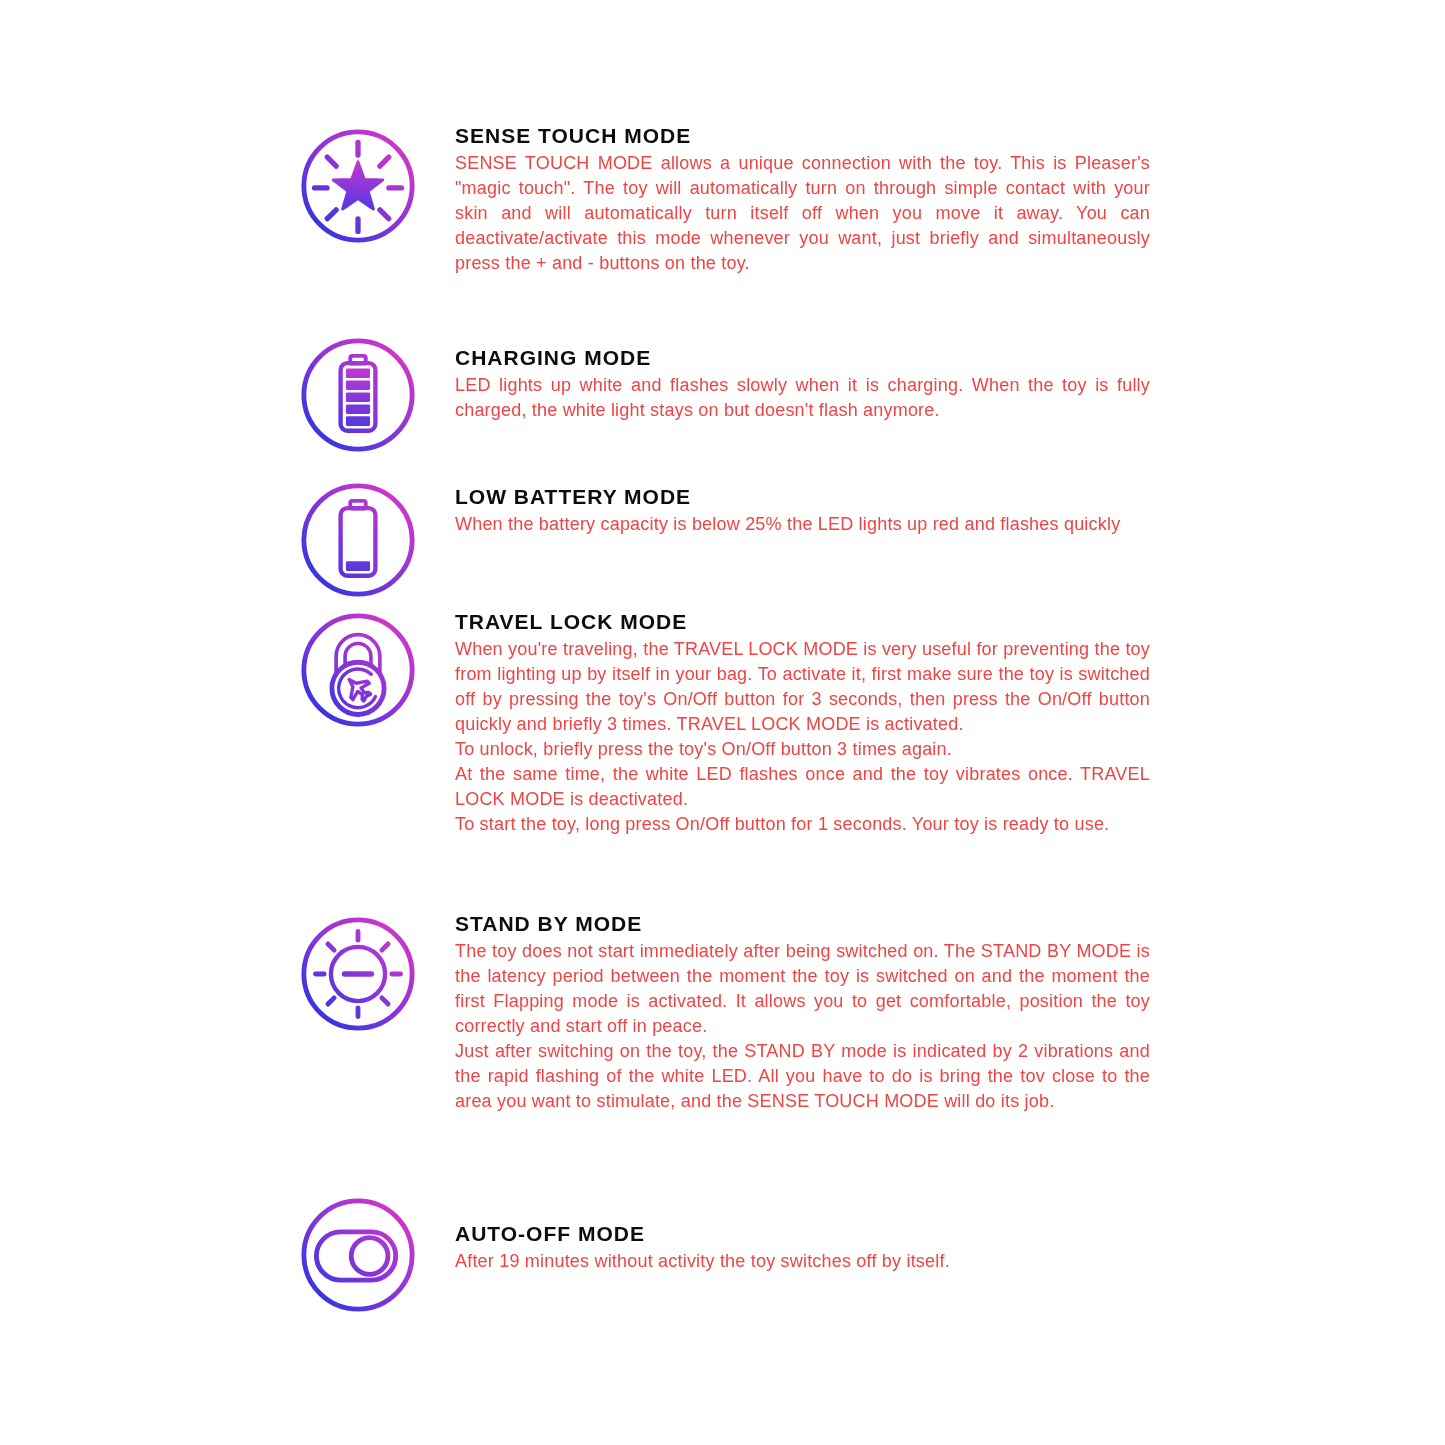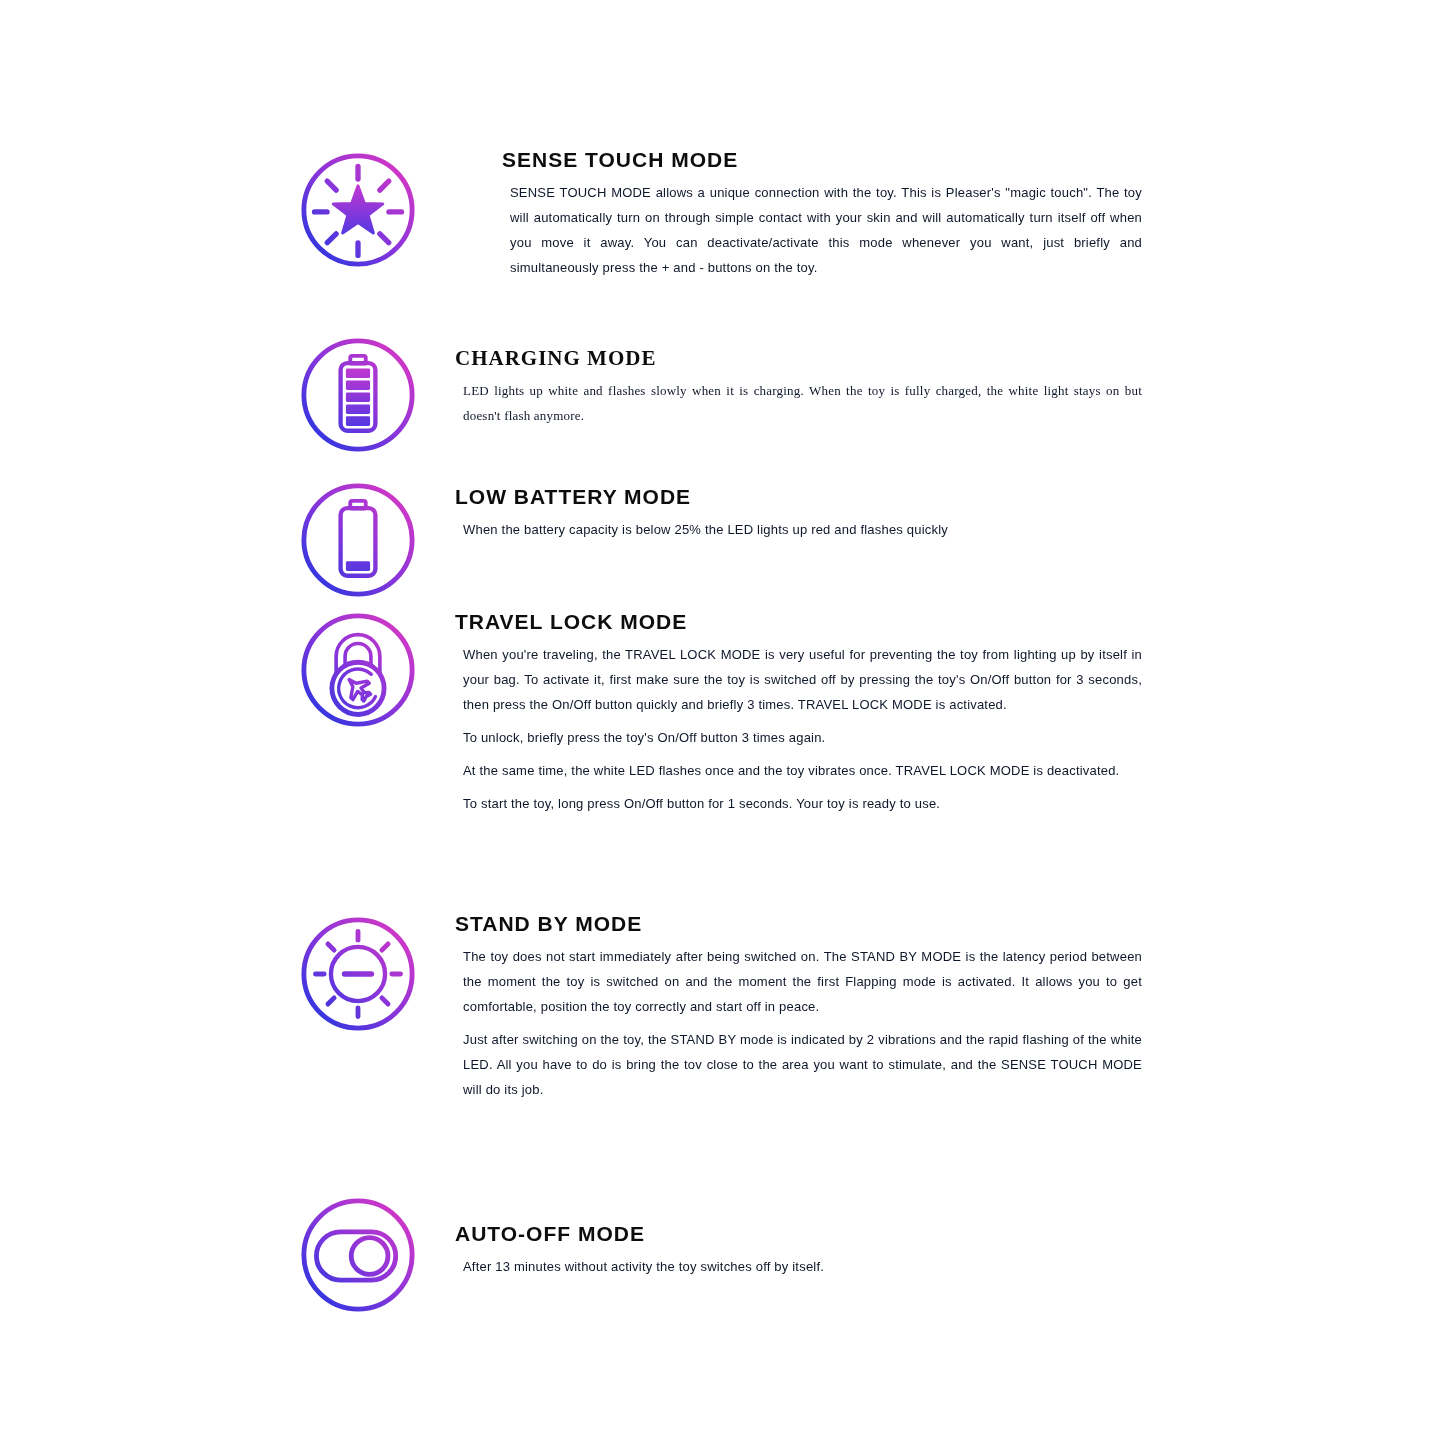--- a/index.html
+++ b/index.html
@@ -28,30 +28,30 @@
   .text-col { width: 695px; }
   .text-col h3 {
     margin: 0 0 3px 0;
     font-size: 21px;
     line-height: 24px;
     font-weight: bold;
     letter-spacing: 1px;
     color: #0d0d0d;
   }
   .text-col p {
-    margin: 8px;
-    font-size: 13px;
+    margin: 0;
+    font-size: 18px;
     line-height: 25px;
     letter-spacing: 0.2px;
     text-align: justify;
-    color: #0f172a;
+    color: #ef4444;
   }
   .text-col p:last-child { text-align: justify; }
-  .s1 { top: 148px; gap: 47px; }  .s1 .icon-wrap { margin-top: 4px; }
-  .s2 { top: 346px; font-family: Liberation Serif, serif; }  .s2 .icon-wrap { margin-top: -9px; }
+  .s1 { top: 124px; }  .s1 .icon-wrap { margin-top: 4px; }
+  .s2 { top: 346px; }  .s2 .icon-wrap { margin-top: -9px; }
   .s3 { top: 485px; }  .s3 .icon-wrap { margin-top: -3px; }
   .s4 { top: 610px; }  .s4 .icon-wrap { margin-top: 2px; }
   .s5 { top: 912px; }  .s5 .icon-wrap { margin-top: 4px; }
   .s6 { top: 1222px; justify-content: center; } .s6 .icon-wrap { margin-top: -25px; }
 </style>
 </head>
 <body>
 
 <div class="page">
 
@@ -216,17 +216,17 @@
               <stop offset="1" stop-color="#d437c5"></stop>
           </linearGradient>
         </defs>
         <circle cx="60" cy="60" r="56" fill="none" stroke="url(#g6)" stroke-width="5"></circle>
         <rect x="17" y="36" width="82" height="50" rx="25" fill="none" stroke="url(#g6)" stroke-width="5"></rect>
         <circle cx="72" cy="61" r="19" fill="none" stroke="url(#g6)" stroke-width="5"></circle>
       </svg>
     </div>
     <div class="text-col">
       <h3>AUTO-OFF MODE</h3>
-      <p>After 13 minutes without activity the toy switches off by itself.</p>
+      <p>After 19 minutes without activity the toy switches off by itself.</p>
     </div>
   </section>
 
 </div>
 
 </body></html>

